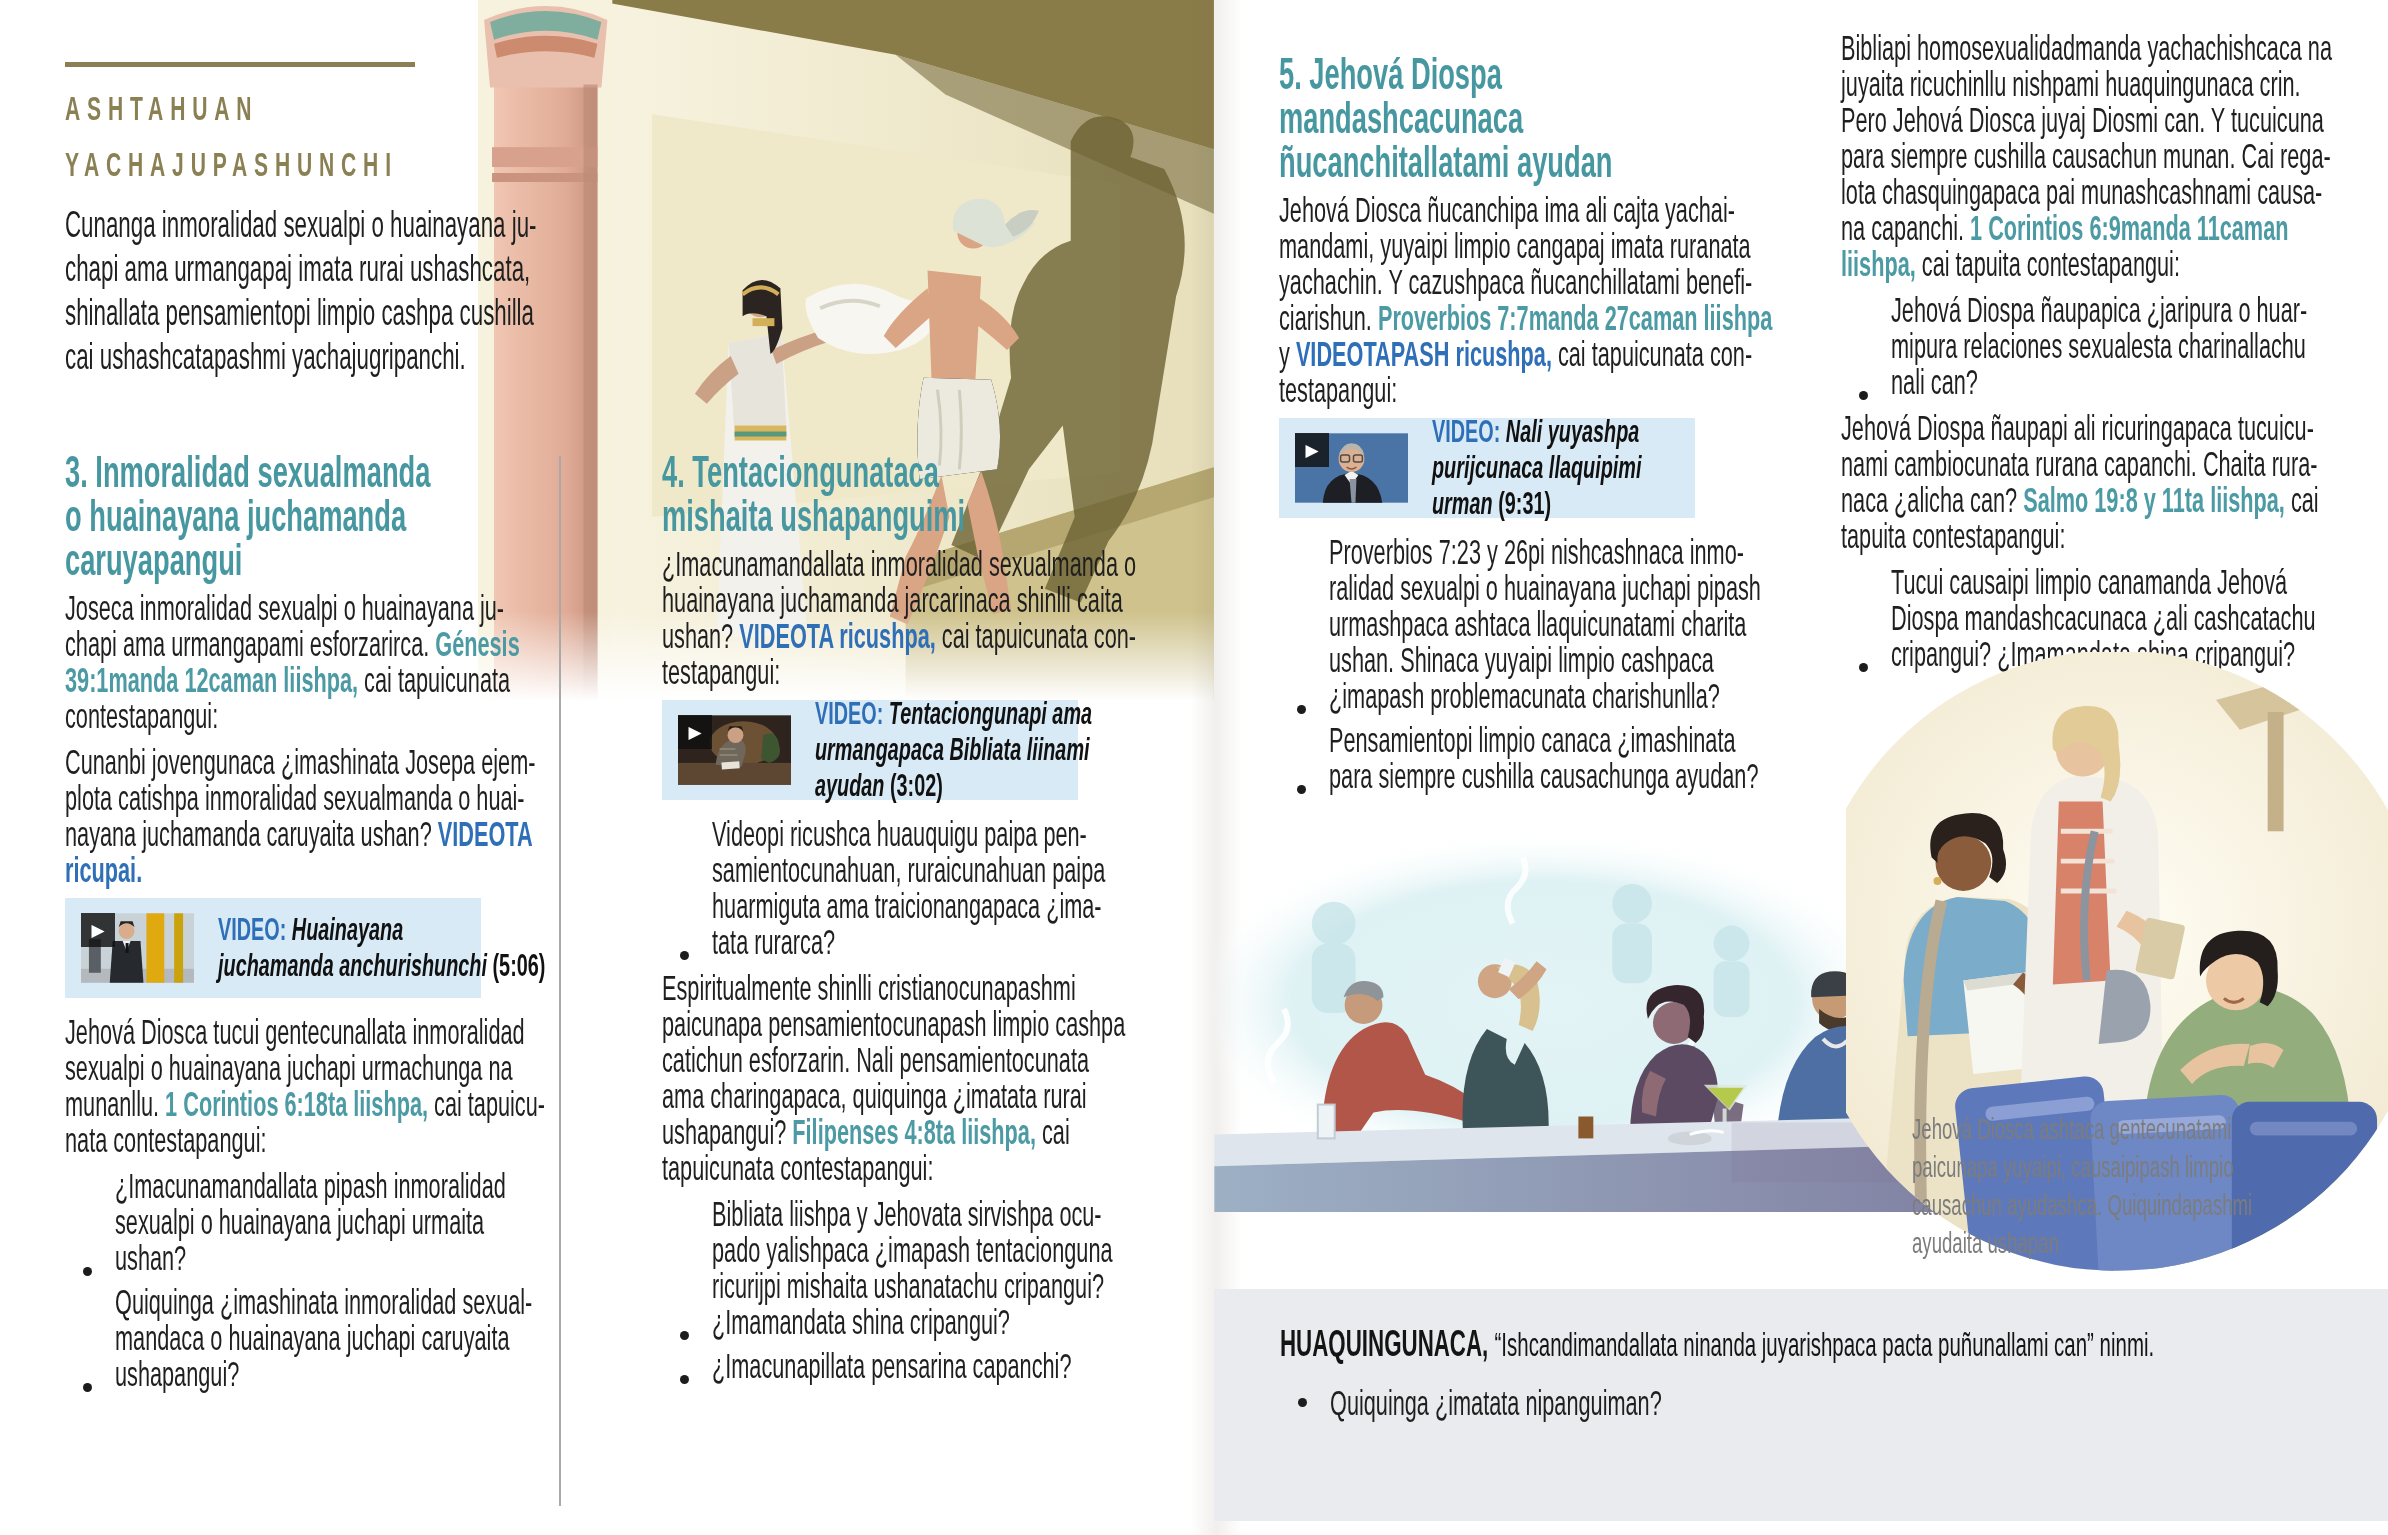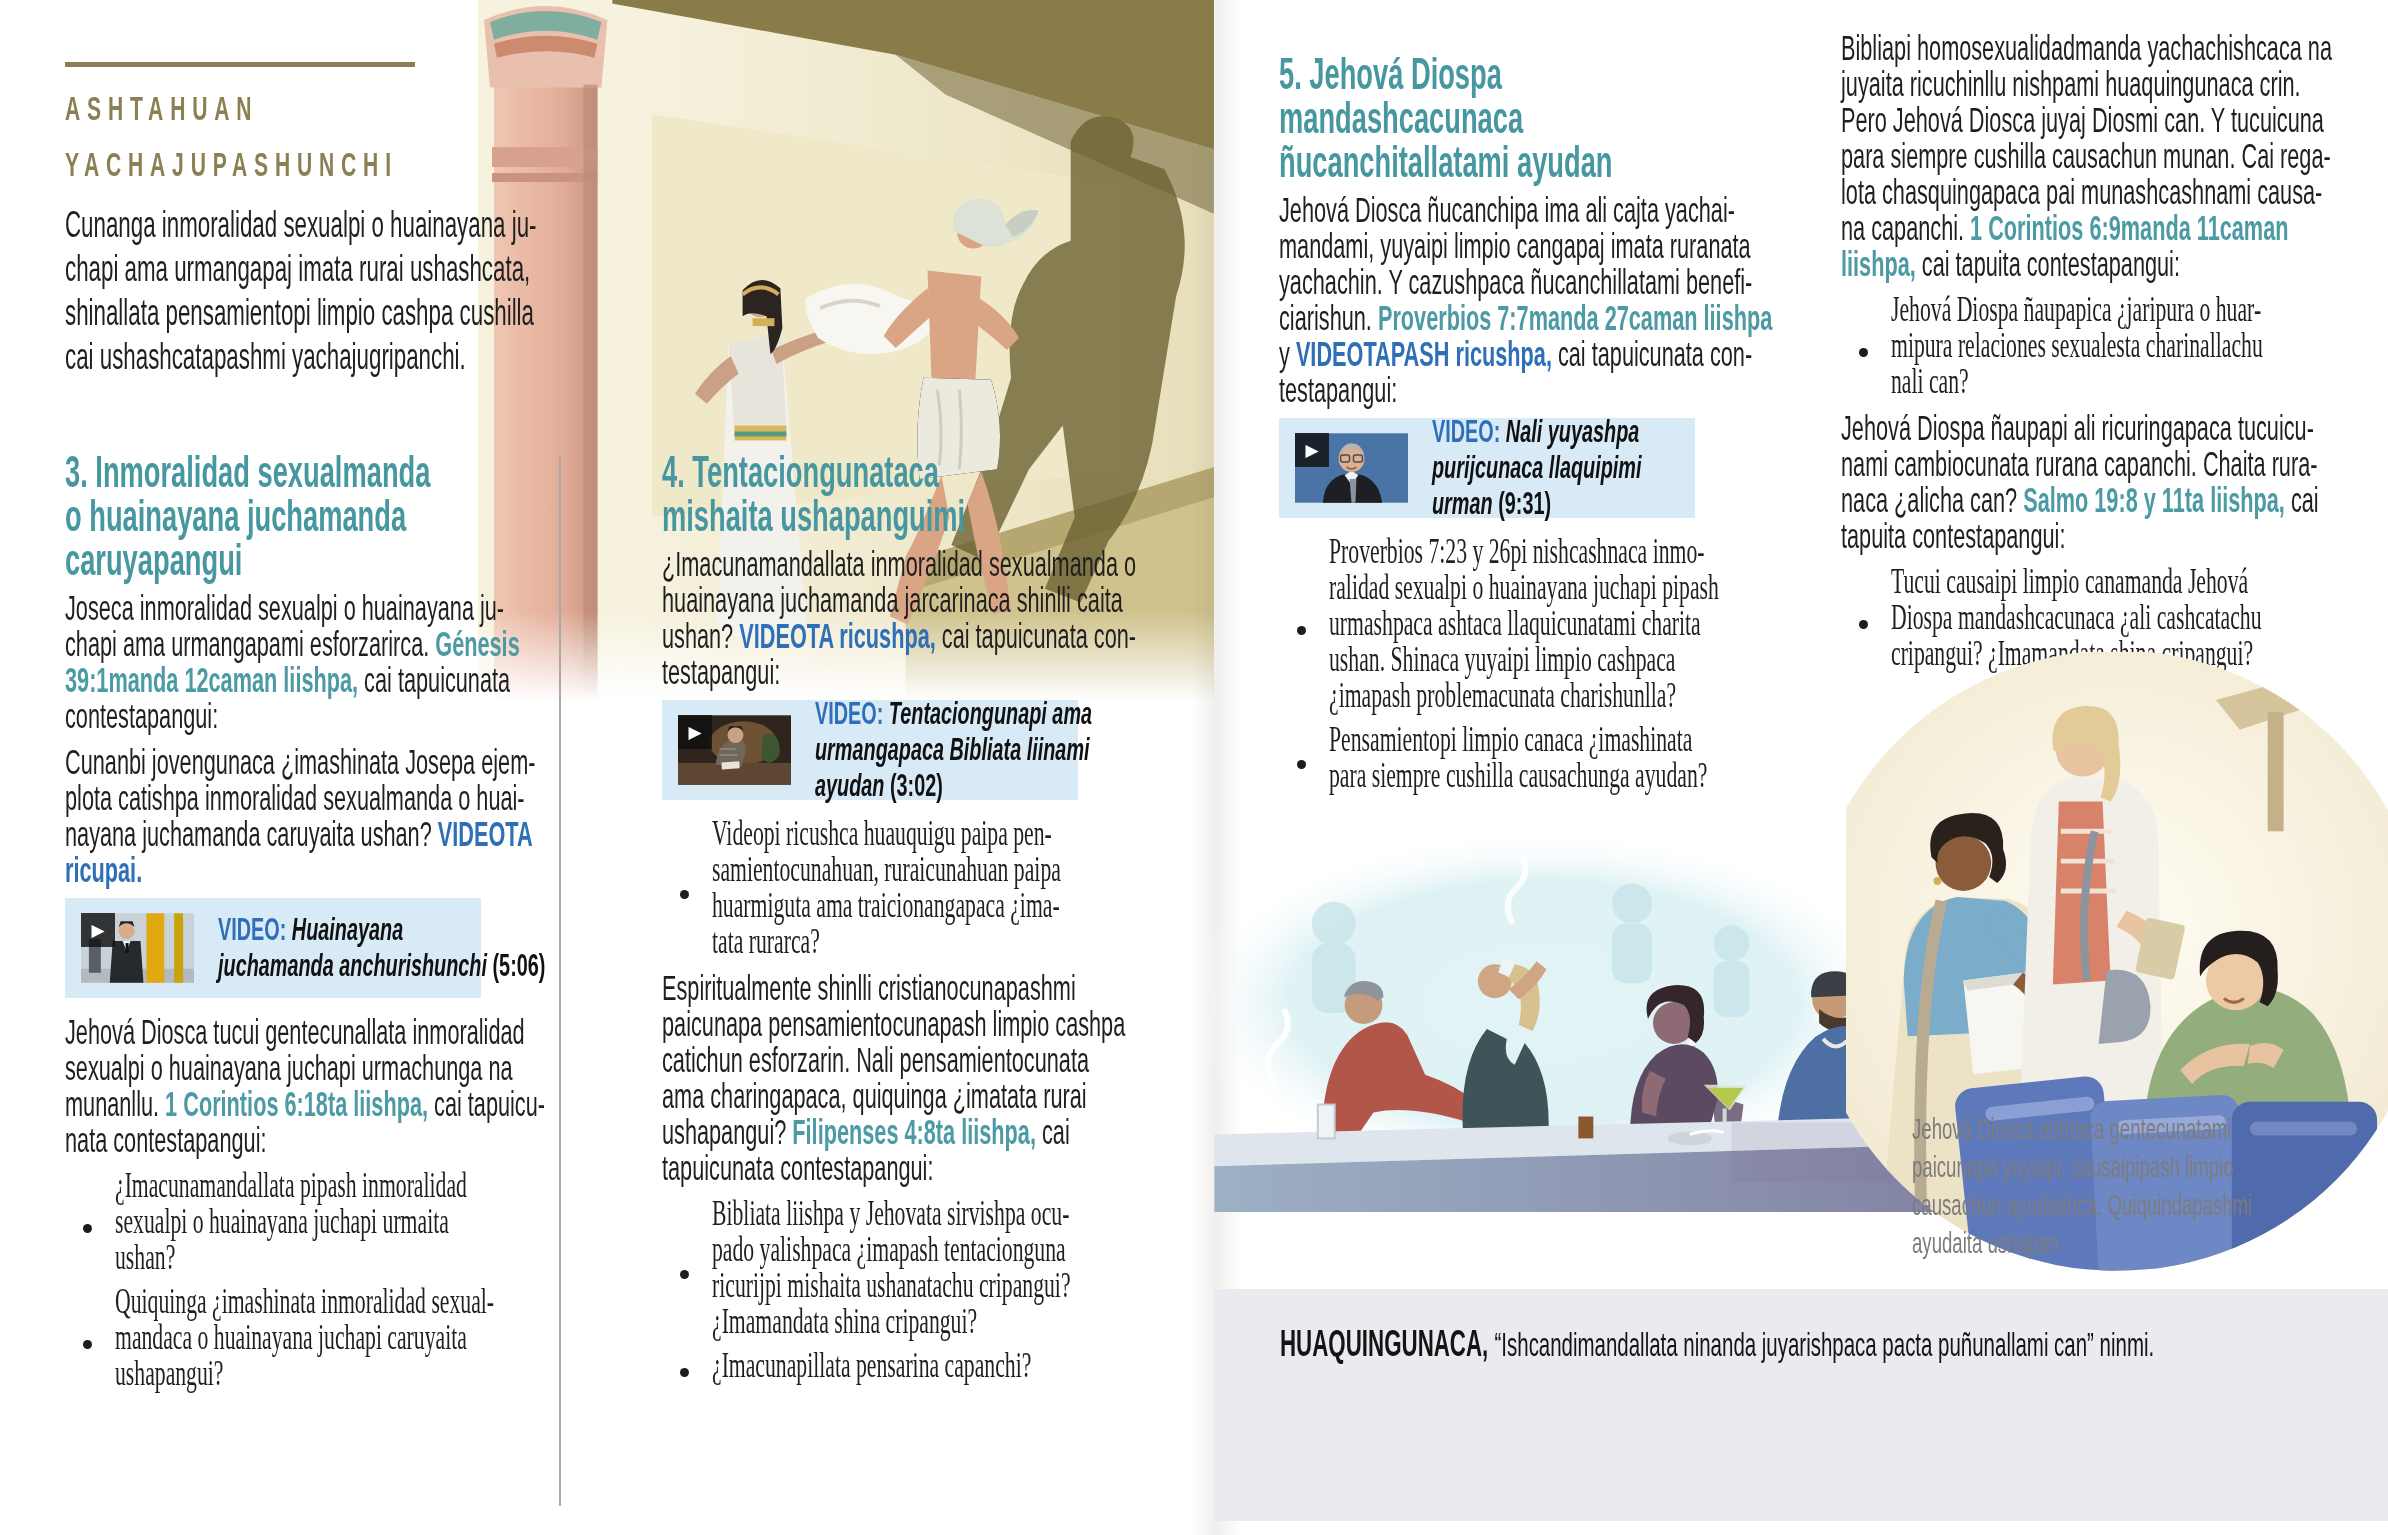--- a/index.html
+++ b/index.html
@@ -11,21 +11,21 @@
   .h-teal{font-size:44px;line-height:44px;font-weight:bold;color:#4797a1;white-space:pre;
       transform:scaleX(0.62);transform-origin:left top;margin-bottom:8px;}
   .lesson-title{font-size:34px;line-height:56px;font-weight:bold;color:#8b8054;
       letter-spacing:11px;white-space:pre;transform:scaleX(0.62);transform-origin:left top;}
   .intro{font-size:36px;line-height:44px;}
   .rule{position:absolute;background:#8b8054;}
   .para{margin-bottom:10px;}
   .lnk-teal{color:#4b9aa4;font-weight:bold;}
   .lnk-blue{color:#2e6fb7;font-weight:bold;}
   .bullets{margin:2px 0 10px 0;}
-  .bullet-row{display:flex;align-items:center;margin-bottom:8px;font-family:Liberation Serif, serif;}
+  .bullet-row{display:flex;align-items:flex-end;margin-bottom:8px;}
   .dot{flex:none;width:9px;height:9px;border-radius:50%;background:#1c1c1c;
        margin:13px 23px 0 18px;}
   .col{position:absolute;}
   .videobox{position:relative;width:416px;height:100px;background:#d9eaf7;
             display:flex;align-items:center;margin:8px 0 16px 0;}
   .thumbwrap{position:relative;flex:none;width:113px;height:70px;margin-left:16px;overflow:hidden;}
   .playovl{position:absolute;left:0;top:0;width:34px;height:34px;background:rgba(16,16,16,0.82);
            display:flex;align-items:center;justify-content:center;}
   .playovl span{color:#ffffff;font-size:17px;line-height:17px;}
   .vtx{font-size:31px;line-height:36px;white-space:pre;transform:scaleX(0.64);
@@ -440,16 +440,20 @@
     </g>
   </svg>
 
   <div class="cap">Jehová Diosca ashtaca gentecunatami
 paicunapa yuyaipi, causaipipash limpio
 causachun ayudashca. Quiquindapashmi
 ayudaita ushapan</div>
 
   <div class="footer">
     <div class="ftx" style="position:absolute;left:66px;top:34px"><span class="seg-b">HUAQUINGUNACA, </span><span>“Ishcandimandallata ninanda juyarishpaca pacta puñunallami can” ninmi.</span></div>
+    <div style="position:absolute;left:66px;top:96px;display:flex;align-items:flex-start">
+      <span class="dot"></span>
+      <span class="tx">Quiquinga ¿imatata nipanguiman?</span>
+    </div>
   </div>
 
 </div>
 
 
 </body></html>

